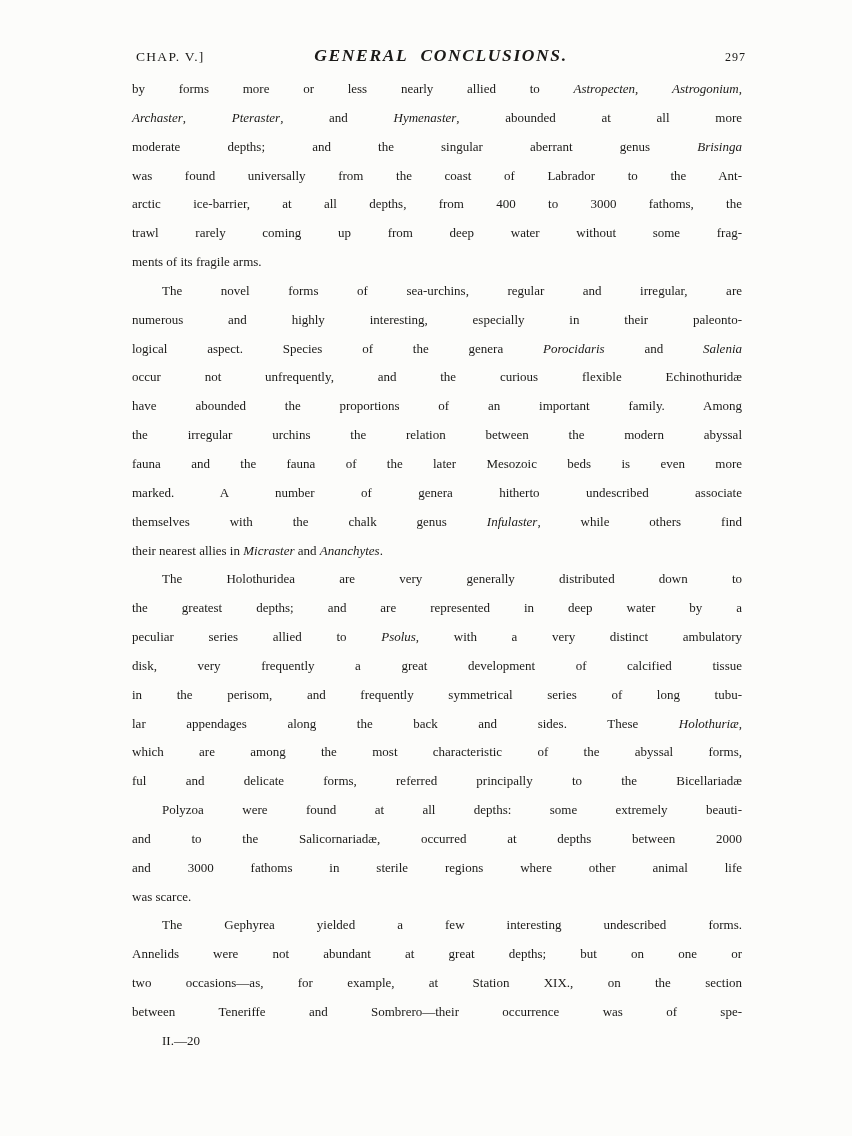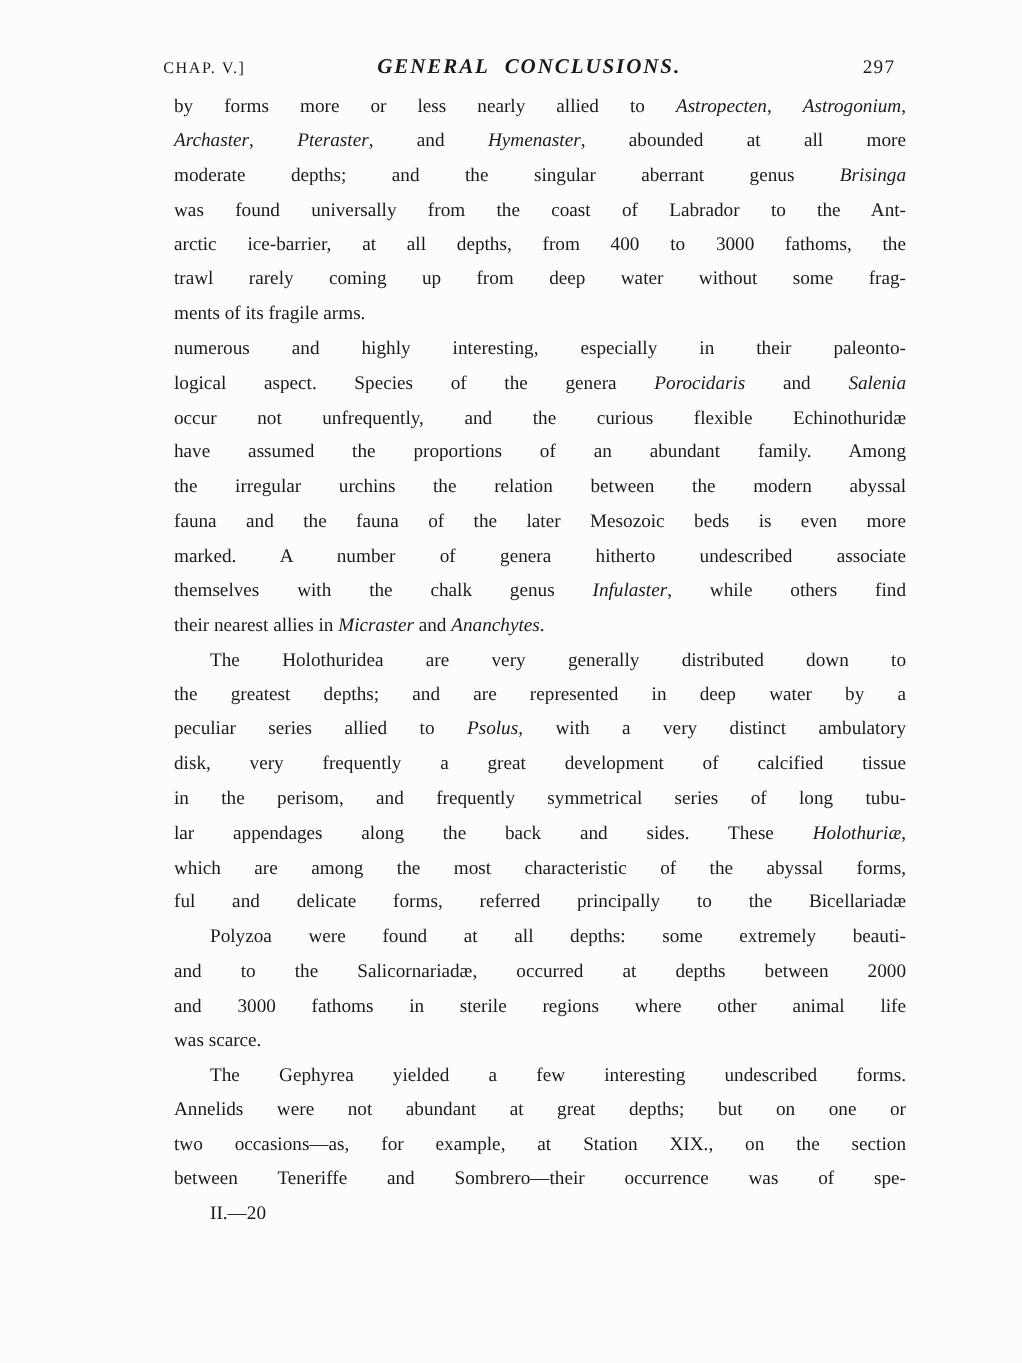--- a/index.html
+++ b/index.html
@@ -39,30 +39,30 @@
     font-weight: bold;
     font-size: 17.5px;
     letter-spacing: 1.6px;
     word-spacing: 7px;
     white-space: nowrap;
     margin-top: 17px;
   }
   .pagenum {
     width: 150px;
     text-align: right;
-    font-size: 16px;
+    font-size: 12px;
     letter-spacing: 1px;
   }
 
   .text-block {
     position: absolute;
-    left: 145px;
+    left: 132px;
     top: 75px;
     width: 610px;
-    font-size: 16px;
+    font-size: 13px;
     line-height: 28.85px;
     hyphens: none;
   }
   .line {
     text-align: justify;
     text-align-last: justify;
   }
   .line.para-end { text-align-last: left; }
   .line.indent { text-indent: 30px; }
   .line i { font-style: italic; }
@@ -81,24 +81,25 @@
   </div>
 
   <div class="text-block">
     <div class="line"><span>by forms more or less nearly allied to </span><i>Astropecten</i><span>, </span><i>Astrogonium</i><span>,</span></div>
       <div class="line"><i>Archaster</i><span>, </span><i>Pteraster</i><span>, and </span><i>Hymenaster</i><span>, abounded at all more</span></div>
       <div class="line"><span>moderate depths; and the singular aberrant genus </span><i>Brisinga</i></div>
       <div class="line"><span>was found universally from the coast of Labrador to the Ant-</span></div>
       <div class="line"><span>arctic ice-barrier, at all depths, from 400 to 3000 fathoms, the</span></div>
       <div class="line"><span>trawl rarely coming up from deep water without some frag-</span></div>
       <div class="line para-end"><span>ments of its fragile arms.</span></div>
+      <div class="line indent"><span>The novel forms of sea-urchins, regular and irregular, are</span></div>
       <div class="line"><span>numerous and highly interesting, especially in their paleonto-</span></div>
       <div class="line"><span>logical aspect. Species of the genera </span><i>Porocidaris</i><span> and </span><i>Salenia</i></div>
       <div class="line"><span>occur not unfrequently, and the curious flexible Echinothuridæ</span></div>
-      <div class="line"><span>have assumed the proportions of an abundant family. Among</span></div>
+      <div class="line"><span>have abounded the proportions of an important family. Among</span></div>
       <div class="line"><span>the irregular urchins the relation between the modern abyssal</span></div>
       <div class="line"><span>fauna and the fauna of the later Mesozoic beds is even more</span></div>
       <div class="line"><span>marked. A number of genera hitherto undescribed associate</span></div>
       <div class="line"><span>themselves with the chalk genus </span><i>Infulaster</i><span>, while others find</span></div>
       <div class="line para-end"><span>their nearest allies in </span><i>Micraster</i><span> and </span><i>Ananchytes</i><span>.</span></div>
       <div class="line indent"><span>The Holothuridea are very generally distributed down to</span></div>
       <div class="line"><span>the greatest depths; and are represented in deep water by a</span></div>
       <div class="line"><span>peculiar series allied to </span><i>Psolus</i><span>, with a very distinct ambulatory</span></div>
       <div class="line"><span>disk, very frequently a great development of calcified tissue</span></div>
       <div class="line"><span>in the perisom, and frequently symmetrical series of long tubu-</span></div>

